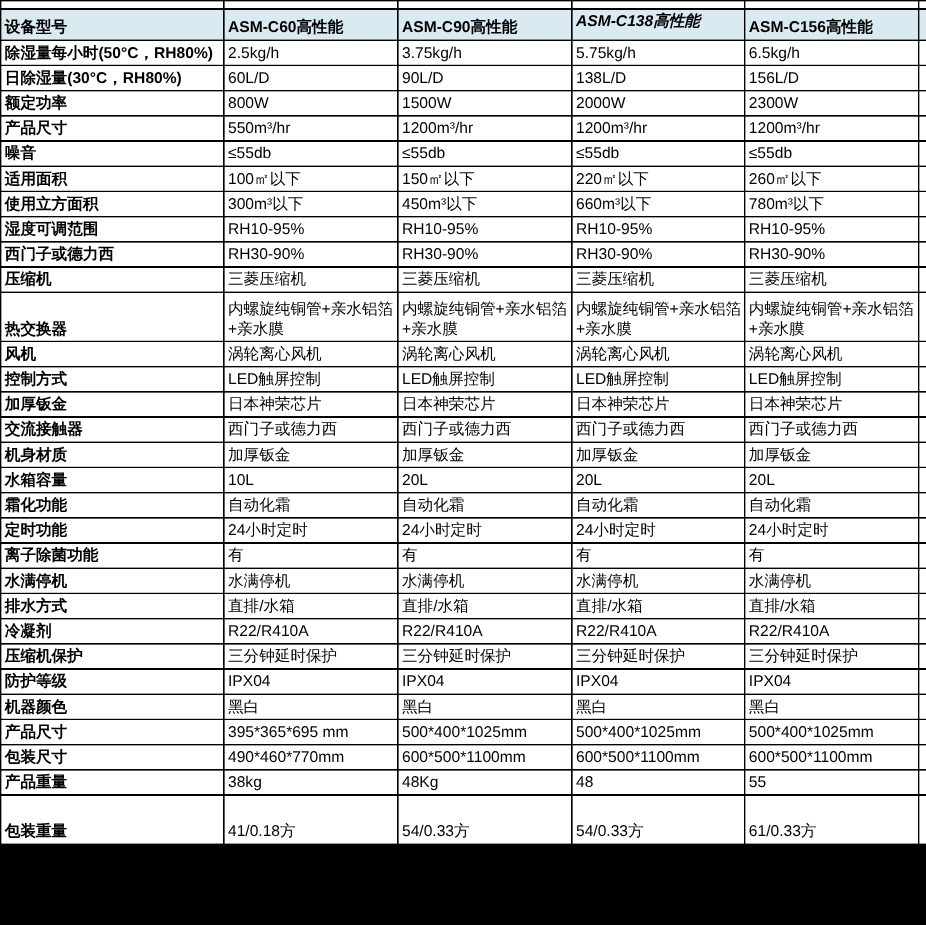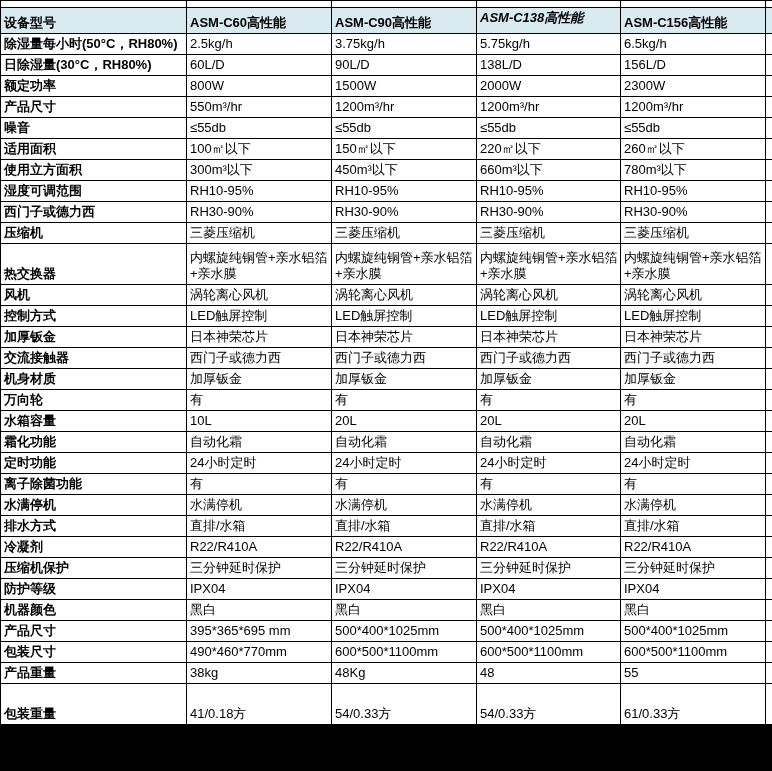--- a/index.html
+++ b/index.html
@@ -208,28 +208,20 @@
         </tr>
         <tr>
           <td class="label-cell">机身材质</td>
           <td class="value-cell">加厚钣金</td>
           <td class="value-cell">加厚钣金</td>
           <td class="value-cell">加厚钣金</td>
           <td class="value-cell">加厚钣金</td>
           <td class="sliver-cell"></td>
         </tr>
         <tr>
-          <td class="label-cell">万向轮</td>
-          <td class="value-cell">有</td>
-          <td class="value-cell">有</td>
-          <td class="value-cell">有</td>
-          <td class="value-cell">有</td>
-          <td class="sliver-cell"></td>
-        </tr>
-        <tr>
           <td class="label-cell">水箱容量</td>
           <td class="value-cell">10L</td>
           <td class="value-cell">20L</td>
           <td class="value-cell">20L</td>
           <td class="value-cell">20L</td>
           <td class="sliver-cell"></td>
         </tr>
         <tr>
           <td class="label-cell">霜化功能</td>
           <td class="value-cell">自动化霜</td>

